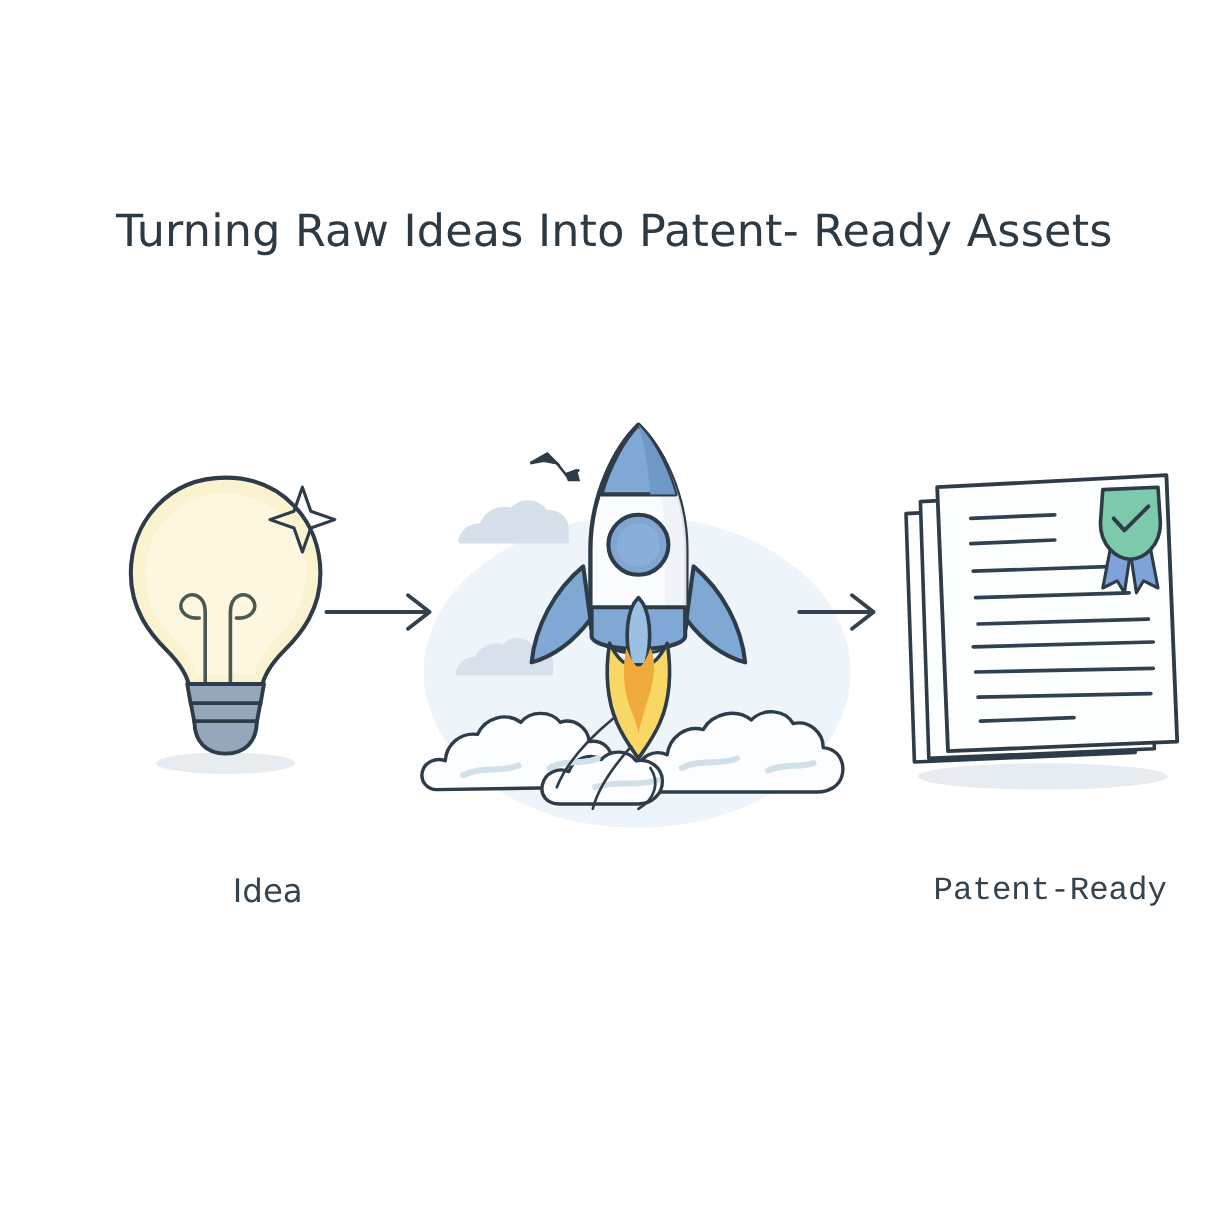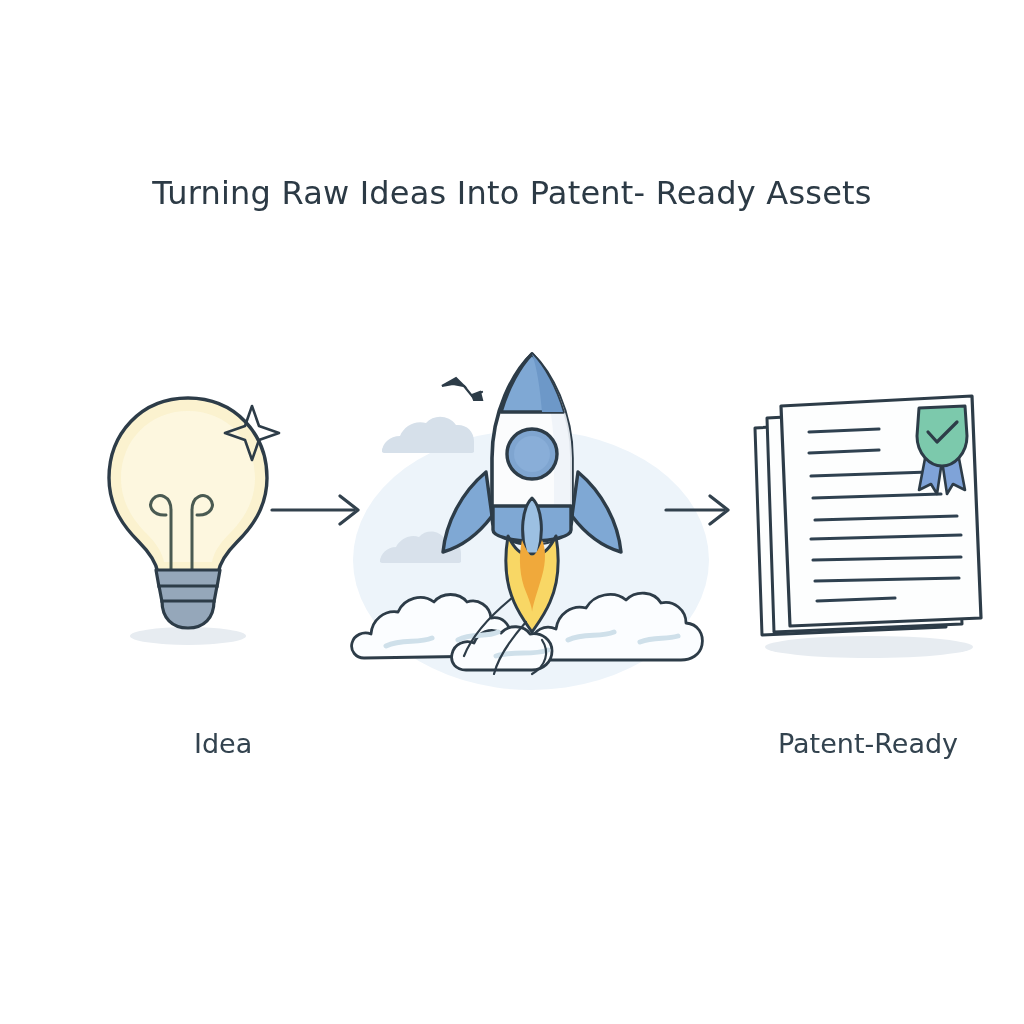--- a/index.html
+++ b/index.html
@@ -21,21 +21,21 @@
   }
   
   #title-block {
     position: absolute;
     left: 0;
     top: 160px;
     width: 1024px;
     text-align: center;
     color: #2c3a45;
     font-family: "DejaVu Sans", sans-serif;
-    font-size: 32px;
+    font-size: 37px;
     font-weight: 400;
     line-height: 66px;
     letter-spacing: 0.2px;
   }
   #title-block .tline {
     display: block;
     white-space: pre;
   }
   
   #stage {
@@ -57,20 +57,21 @@
     font-weight: 400;
     white-space: nowrap;
   }
   #label-idea {
     left: 118px;
     top: 358px;
   }
   #label-patent {
     left: 762px;
     top: 358px;
+    font-family: Liberation Mono, monospace;
   }
   svg { display: block; overflow: visible; }
 </style>
 </head>
 <body>
 
 <div id="canvas">
 
   <div id="title-block">
     <span class="tline">Turning Raw Ideas Into Patent- Ready Assets</span>

